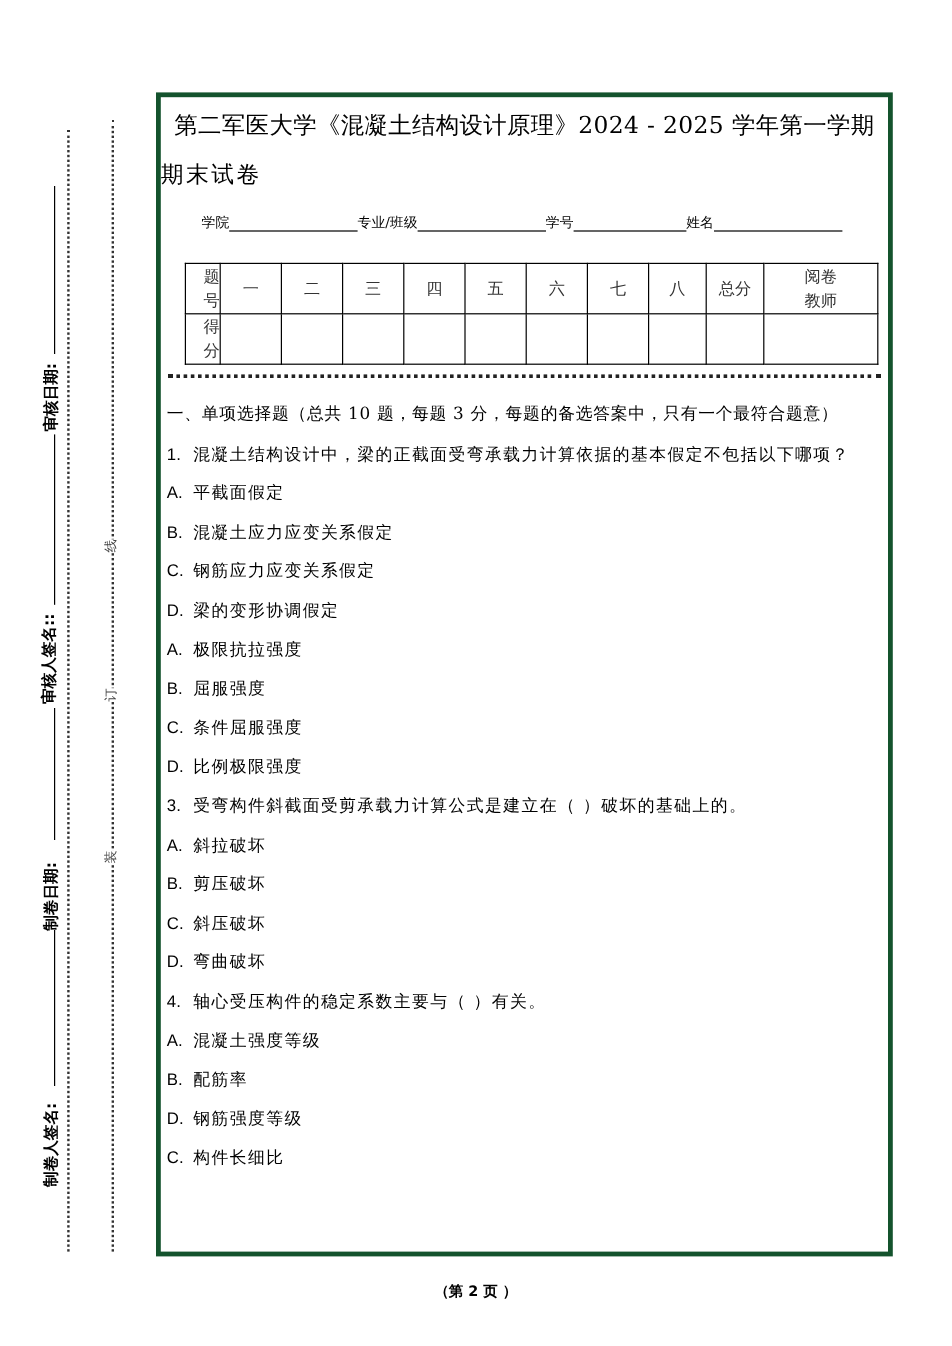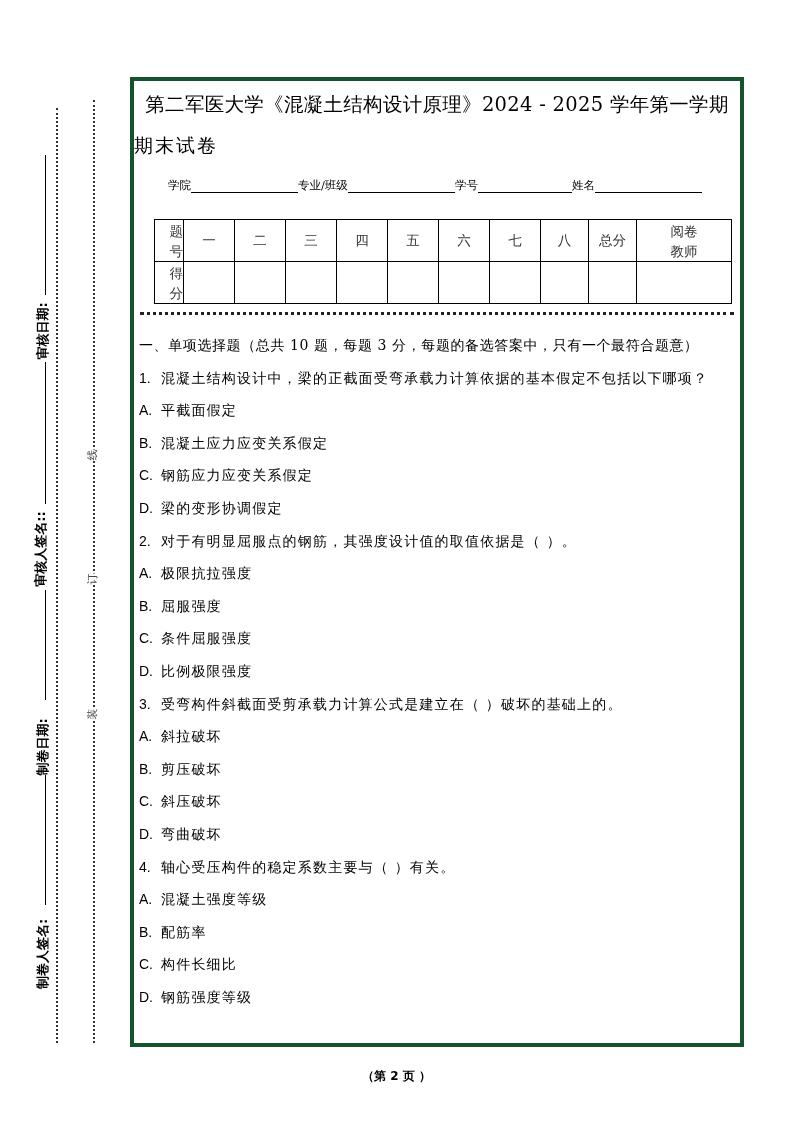--- a/index.html
+++ b/index.html
@@ -108,34 +108,33 @@
 
   <div class="body-text">
     <div class="line" style="letter-spacing:0.6px;">一、单项选择题（总共 10 题，每题 3 分，每题的备选答案中，只有一个最符合题意）</div>
 
     <div class="line"><span class="lbl">1.</span><span>混凝土结构设计中，梁的正截面受弯承载力计算依据的基本假定不包括以下哪项？</span></div>
     <div class="line"><span class="lbl">A.</span><span>平截面假定</span></div>
     <div class="line"><span class="lbl">B.</span><span>混凝土应力应变关系假定</span></div>
     <div class="line"><span class="lbl">C.</span><span>钢筋应力应变关系假定</span></div>
     <div class="line"><span class="lbl">D.</span><span>梁的变形协调假定</span></div>
 
-    <div class="line"><span class="lbl">2.</span><span>对于有明显屈服点的钢筋，其强度设计值的取值依据是（   ）。</span></div>
     <div class="line"><span class="lbl">A.</span><span>极限抗拉强度</span></div>
     <div class="line"><span class="lbl">B.</span><span>屈服强度</span></div>
     <div class="line"><span class="lbl">C.</span><span>条件屈服强度</span></div>
     <div class="line"><span class="lbl">D.</span><span>比例极限强度</span></div>
 
     <div class="line"><span class="lbl">3.</span><span>受弯构件斜截面受剪承载力计算公式是建立在（   ）破坏的基础上的。</span></div>
     <div class="line"><span class="lbl">A.</span><span>斜拉破坏</span></div>
     <div class="line"><span class="lbl">B.</span><span>剪压破坏</span></div>
     <div class="line"><span class="lbl">C.</span><span>斜压破坏</span></div>
     <div class="line"><span class="lbl">D.</span><span>弯曲破坏</span></div>
 
     <div class="line"><span class="lbl">4.</span><span>轴心受压构件的稳定系数主要与（   ）有关。</span></div>
     <div class="line"><span class="lbl">A.</span><span>混凝土强度等级</span></div>
     <div class="line"><span class="lbl">B.</span><span>配筋率</span></div>
+    <div class="line"><span class="lbl">D.</span><span>钢筋强度等级</span></div>
     <div class="line"><span class="lbl">C.</span><span>构件长细比</span></div>
-    <div class="line"><span class="lbl">D.</span><span>钢筋强度等级</span></div>
 
   </div>
 </div>
 
 <div class="footer">（第 2 页 ）</div>
 
 </body></html>

